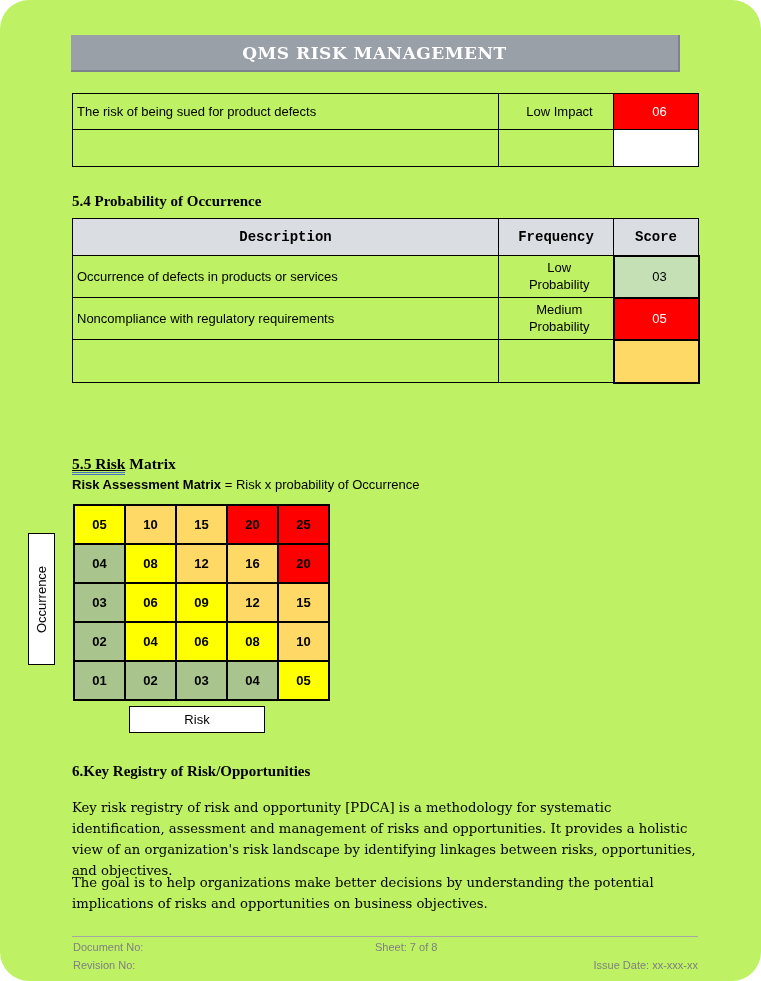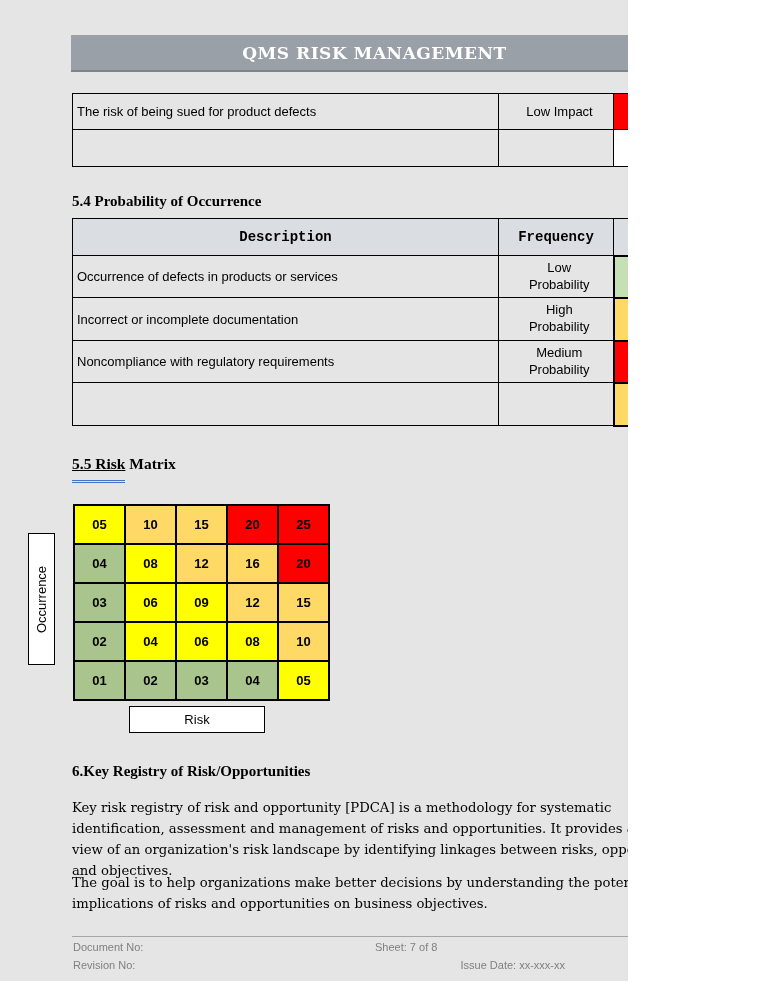--- a/index.html
+++ b/index.html
@@ -1,18 +1,18 @@
 <!DOCTYPE html>
 <html><head>
 <meta charset="utf-8">
 <style>
   * { margin:0; padding:0; box-sizing:border-box; }
   body { background:#ffffff; }
-  .page { position:relative; width:628px; height:981px; background:#e5e5e5; overflow:hidden;
-          font-family:"Liberation Sans", sans-serif; color:#000; }
+  .page { position:relative; width:761px; height:981px; background:#bef264; overflow:hidden;
+          font-family:"Liberation Sans", sans-serif; color:#000;border-radius:29px; }
 
   .banner { position:absolute; left:71px; top:35px; width:609px; height:37px;
             background:#9aa0a8; border-right:2px solid #7e848d; border-bottom:2px solid #7e848d;
             display:flex; align-items:center; justify-content:center; }
   .banner-title { font-family:"DejaVu Serif", serif; font-weight:bold; font-size:17px;
                   color:#ffffff; letter-spacing:.5px; }
 
   table { border-collapse:collapse; }
   .doc-table { position:absolute; left:72px; width:626px; table-layout:fixed; }
   .doc-table td, .doc-table th { border:1px solid #000; font-size:13px; overflow:hidden; }
@@ -27,21 +27,21 @@
   .h-serif { position:absolute; left:72px; font-family:Liberation Serif, serif;
              font-weight:bold; font-size:15px; color:#000; }
 
   .prob-table { top:218px; }
   .prob-table th { background:#dadde2; font-family:Liberation Mono, monospace;
                    font-weight:bold; font-size:14px; height:37px; }
   .prob-table td.score { border:2px solid #000; }
   .freq { white-space:pre-line; line-height:1.3; }
 
   .h55 { top:455px; font-size:15.5px; }
-  .u-risk { text-decoration:underline; border-bottom:3px double #4472c4; padding-bottom:8px;margin-top:20px; }
+  .u-risk { text-decoration:underline; border-bottom:3px double #4472c4; padding-bottom:0;margin-top:20px; }
   .subtitle { position:absolute; left:72px; top:477px; font-size:13px; }
   .subtitle b { font-weight:bold; }
 
   .matrix { position:absolute; left:73px; top:504px; }
   .matrix td { width:51px; height:39px; border:2px solid #000; text-align:center;
                font-weight:bold; font-size:13px; color:#000; }
 
   .y-axis-box { position:absolute; left:28px; top:533px; width:27px; height:132px;
                 border:1px solid #000; background:#fff; display:flex; align-items:center; justify-content:center; }
   .y-axis-label { transform:rotate(-90deg); white-space:nowrap; font-size:13px; }
@@ -104,42 +104,37 @@
       <th>Description</th>
       <th>Frequency</th>
       <th>Score</th>
     </tr>
     <tr style="height:42px;">
       <td class="cell-desc">Occurrence of defects in products or services</td>
       <td class="cell-center freq">Low
 Probability</td>
       <td class="cell-center score" style="background: rgb(197, 224, 180); color: rgb(0, 0, 0);">03</td>
     </tr>
-    <tr style="height:43px;">
-      <td class="cell-desc">Incorrect or incomplete documentation</td>
-      <td class="cell-center freq">High
-Probability</td>
-      <td class="cell-center score" style="background: rgb(255, 217, 102); color: rgb(0, 0, 0);">04</td>
-    </tr>
     <tr style="height:42px;">
       <td class="cell-desc">Noncompliance with regulatory requirements</td>
       <td class="cell-center freq">Medium
 Probability</td>
       <td class="cell-center score" style="background: rgb(255, 0, 0); color: rgb(255, 255, 255);">05</td>
     </tr>
     <tr style="height:43px;">
       <td class="cell-desc"></td>
       <td class="cell-center freq"></td>
       <td class="cell-center score" style="background: rgb(255, 217, 102);"></td>
     </tr>
   </tbody>
     </table>
 
   <div class="h-serif h55"><span class="u-risk">5.5  Risk</span><span> Matrix</span></div>
 
+  <div class="subtitle"><b>Risk Assessment Matrix</b><span> = Risk x probability of Occurrence</span></div>
 
   <table class="matrix">
     <tbody>
         <tr>
       <td style="background: rgb(255, 255, 0);">05</td>
       <td style="background: rgb(255, 217, 102);">10</td>
       <td style="background: rgb(255, 217, 102);">15</td>
       <td style="background: rgb(255, 0, 0);">20</td>
       <td style="background: rgb(255, 0, 0);">25</td>
     </tr>

